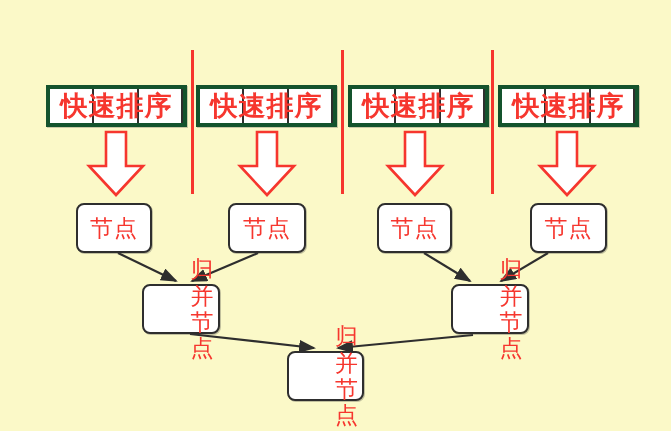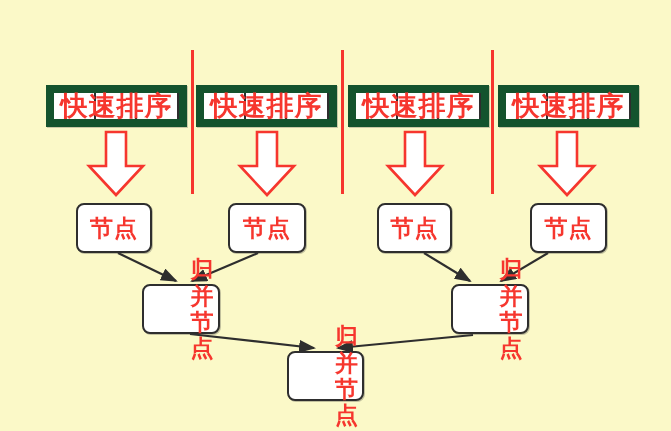--- a/index.html
+++ b/index.html
@@ -15,21 +15,21 @@
     overflow: hidden;
   }
 
   
   .qbox {
     position: absolute;
     top: 85px;
     width: 141px;
     height: 42px;
     background: #ffffff;
-    border: 8px solid #14532d;
+    border: 4px solid #14532d;
     box-sizing: border-box;
     box-shadow: 1px 1px 0 rgba(60,60,60,0.25);
     display: flex;
   }
   .qcell {
     flex: 1;
     border-right: 2px solid #2e2e2e;
   }
   .qcell:last-child { border-right: none; }
   .qlabel {
@@ -62,21 +62,21 @@
     border: 2px solid #2e2e2e;
     border-radius: 8px;
     box-sizing: border-box;
     box-shadow: 1px 1px 0 rgba(60,60,60,0.3);
     display: flex;
     align-items: center;
     justify-content: center;
     text-align: center;
     color: #f6362e;
     font-size: 23px;
-    font-weight: 700;
+    font-weight: 400;
     line-height: 1.15;
     letter-spacing: 1px;
   }
   .row-nodes { top: 203px; height: 50px; }
   .row-merge { top: 284px; height: 50px; }
   .row-root  { top: 351px; height: 50px; }
 
   .mergelabel {
     display: block;
     width: 3.2em;  

